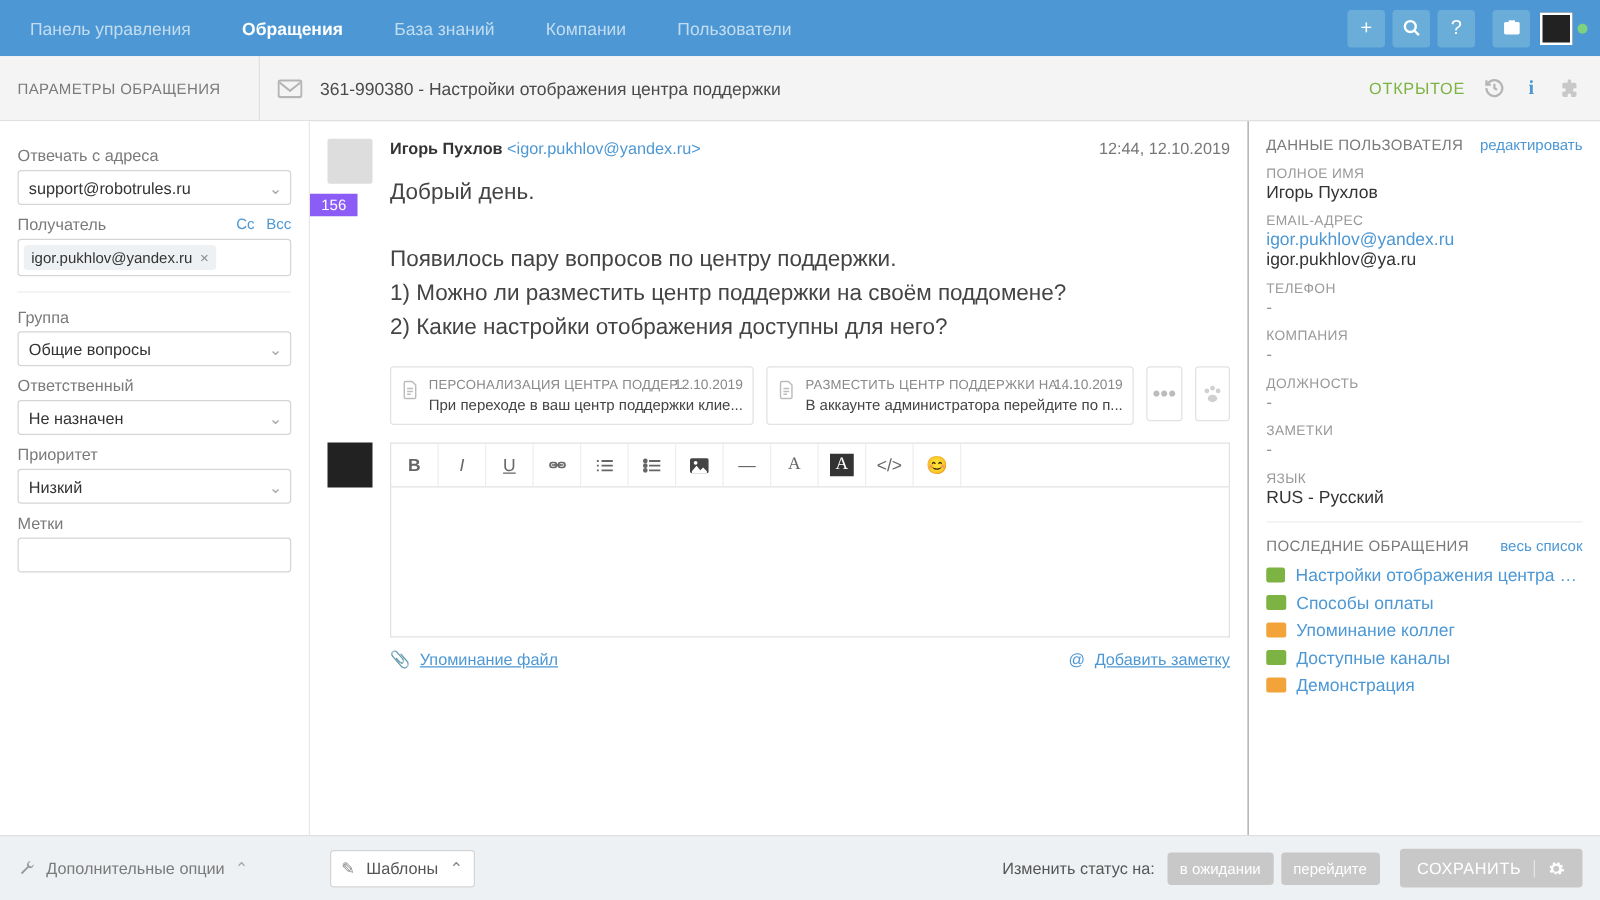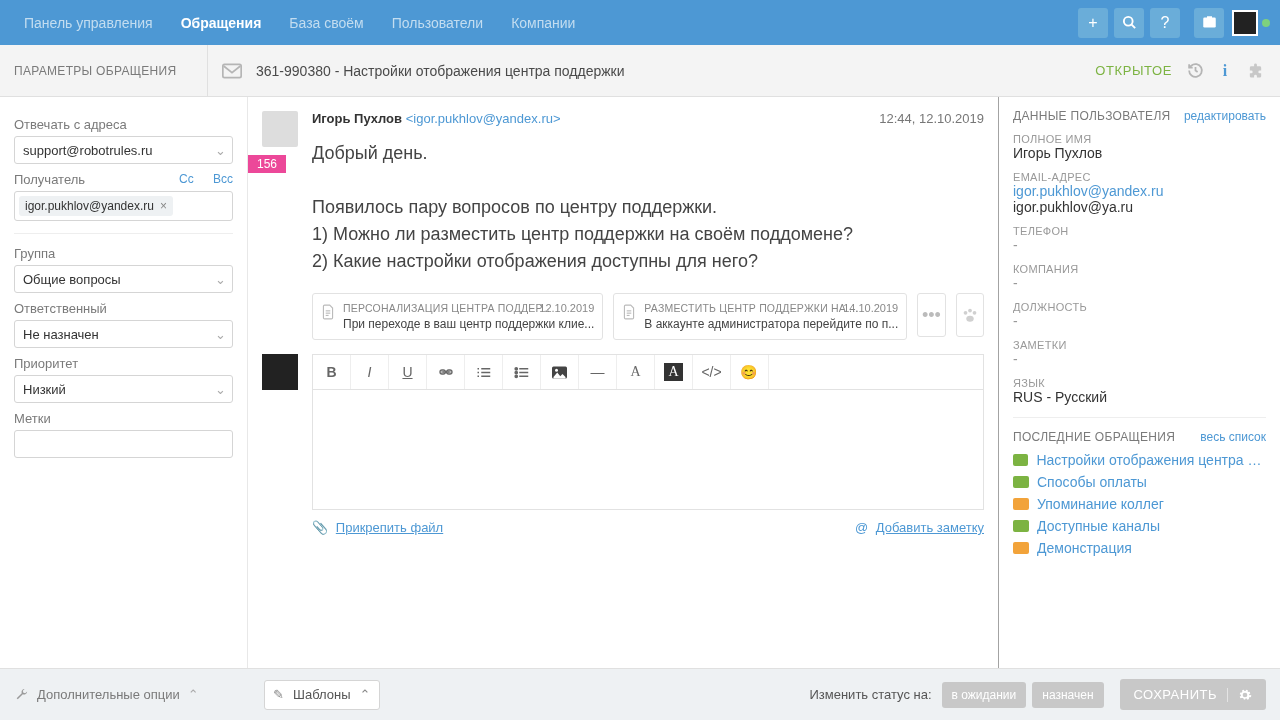--- a/index.html
+++ b/index.html
@@ -1,18 +1,18 @@
 <!DOCTYPE html>
 <html><head>
 <meta charset="utf-8">
 <style>
 * { box-sizing: border-box; margin: 0; padding: 0; }
 body { font-family: Arial, sans-serif; font-size: 13px; color: #333; background: #fff; width: 1280px; height: 720px; overflow: hidden; }
 .topbar { background: #4d98d4; height: 45px; display: flex; align-items: center; padding: 0 10px; color: #fff; }
-.topbar .nav { display: flex; gap: 0; }
+.topbar .nav { display: flex; gap: 13px; }
 .topbar .nav a { color: #c3ddf0; padding: 14px 14px; text-decoration: none; font-size: 14px; }
 .topbar .nav a.active { color: #fff; font-weight: bold; }
 .topbar .spacer { flex: 1; }
 .topbar .topbtn { width: 30px; height: 30px; background: #6aadd9; border-radius: 3px; margin-left: 6px; display: flex; align-items: center; justify-content: center; color: #fff; font-size: 16px; }
 .topbar .avatar-box { margin-left: 8px; display: flex; align-items: center; }
 .topbar .avatar-box .av { width: 26px; height: 26px; background: #222; border: 2px solid #fff; }
 .topbar .avatar-box .dot { width: 8px; height: 8px; background: #7ed17e; border-radius: 50%; margin-left: 4px; }
 
 .header-row { height: 52px; background: #f4f4f4; border-bottom: 1px solid #e0e0e0; display: flex; }
 .header-row .left-h { width: 208px; padding: 0 14px; display: flex; align-items: center; color: #7a7a7a; font-size: 12px; letter-spacing: .3px; border-right: 1px solid #e0e0e0; }
@@ -23,29 +23,29 @@
 .header-row .hicon { width: 30px; height: 30px; color:#b5b5b5; display:flex; align-items:center; justify-content:center; font-size:16px; }
 
 .main { display: flex; height: calc(720px - 45px - 52px - 52px); }
 .left-panel { width: 248px; border-right: 1px solid #e8e8e8; padding: 12px 14px; background: #fff; }
 .left-panel .lbl { color: #7a7a7a; font-size: 13px; margin: 8px 0 4px; }
 .left-panel .sel { width: 100%; height: 28px; border: 1px solid #d5d5d5; border-radius: 3px; padding: 0 22px 0 8px; background: #fff; font-size: 13px; position: relative; display:flex; align-items:center; }
 .left-panel .sel .chev { position:absolute; right:6px; color:#aaa; }
 .left-panel .chip { display:inline-flex; align-items:center; background:#eef1f3; border-radius:3px; padding:3px 6px; font-size:12px; }
 .left-panel .chip .x { margin-left:6px; color:#888; }
 .left-panel .row-links { float:right; font-size:12px; color:#4d98d4; }
-.left-panel .row-links a { margin-left:16px; }
+.left-panel .row-links a { margin-left:6px; }
 .left-panel .txtin { width:100%; height:28px; border:1px solid #d5d5d5; border-radius:3px; }
 .left-panel hr { border:0; border-top:1px solid #eee; margin:12px 0; }
 
 .center { flex: 1; padding: 14px 14px 0 14px; position: relative; overflow: hidden; }
 .msg { display:flex; }
 .msg .av-col { width:40px; }
 .msg .av-col .av { width:36px; height:36px; background:#ddd; border-radius:2px; }
-.msg .av-col .count { display:block; background:#ec4899; color:#fff; font-size:12px; text-align:center; margin-top:8px; padding:2px 0; margin-left: -14px; width: 38px; }
+.msg .av-col .count { display:block; background:#8b5cf6; color:#fff; font-size:12px; text-align:center; margin-top:8px; padding:2px 0; margin-left: -14px; width: 38px; }
 .msg .body { flex:1; padding-left:10px; }
 .msg .hdr { display:flex; justify-content:space-between;text-align:right; }
 .msg .hdr .name { font-weight:bold; color:#333; }
 .msg .hdr .email { color:#4d98d4; }
 .msg .hdr .time { color:#777; font-size:13px; }
 .msg .txt { margin-top:14px; color:#444; line-height:1.5; font-size:18px; }
 
 .kb-row { display:flex; margin-top:18px; gap:10px; padding-left:50px; }
 .kb-card { flex:1; border:1px solid #e2e2e2; border-radius:3px; padding:8px 8px 8px 30px; position:relative; font-size:12px; min-height:44px; }
 .kb-card .doc-ico { position:absolute; left:8px; top:10px; color:#bbb; }
@@ -91,23 +91,23 @@
 .bottombar .save .gear { margin-left:10px; padding-left:10px; border-left:1px solid rgba(255,255,255,.5); }
 svg { display:block; }
 </style>
 </head>
 <body>
 
 <div class="topbar">
   <div class="nav">
     <a>Панель управления</a>
     <a class="active">Обращения</a>
-    <a>База своём</a>
+    <a>База знаний</a>
+    <a>Компании</a>
     <a>Пользователи</a>
-    <a>Компании</a>
   </div>
   <div class="spacer"></div>
   <div class="topbtn">+</div>
   <div class="topbtn">
     <svg width="15" height="15" viewBox="0 0 24 24" fill="none" stroke="#fff" stroke-width="3">
         <circle cx="10" cy="10" r="7"></circle>
         <line x1="21" y1="21" x2="15" y2="15"></line>
       </svg>
   </div>
   <div class="topbtn">?</div>
@@ -310,21 +310,21 @@
             </div>
           <div class="tbtn">&lt;/&gt;</div>
           <div class="tbtn">😊</div>
         </div>
         <div class="editarea" contenteditable="true" style=""></div>
       </div>
     </div>
     <div class="editor-footer">
       <div>
         <span class="ico">📎</span>
-        <a>Прикрепить файл</a>
+        <a>Упоминание файл</a>
       </div>
       <div>
         <span class="ico" style="color:#4d98d4">@</span>
         <a>Добавить заметку</a>
       </div>
     </div>
 
   </div>
 
   <div class="right-panel">
@@ -388,21 +388,21 @@
     <span style="margin-left:8px;color:#aaa">⌃</span>
   </div>
   <div class="tpl-btn">
     <span class="ti">✎</span>
     <span>Шаблоны</span>
     <span class="tc">⌃</span>
   </div>
   <div class="sp"></div>
   <span class="stlbl">Изменить статус на:</span>
   <span class="stbtn">в ожидании</span>
-  <span class="stbtn">назначен</span>
+  <span class="stbtn">перейдите</span>
   <span class="save">
     <span>СОХРАНИТЬ</span>
     <span class="gear">
       <svg width="14" height="14" viewBox="0 0 24 24" fill="#fff">
           <path d="M12 8a4 4 0 1 0 0 8 4 4 0 0 0 0-8zm9 4l2 1-1 3-2-.5a8 8 0 0 1-1.5 1.5l.5 2-3 1-1-2h-2l-1 2-3-1 .5-2A8 8 0 0 1 6 17l-2 .5-1-3 2-1v-2l-2-1 1-3 2 .5A8 8 0 0 1 7.5 6L7 4l3-1 1 2h2l1-2 3 1-.5 2A8 8 0 0 1 18 7l2-.5 1 3-2 1v2z"></path>
         </svg>
     </span>
   </span>
 </div>
 

